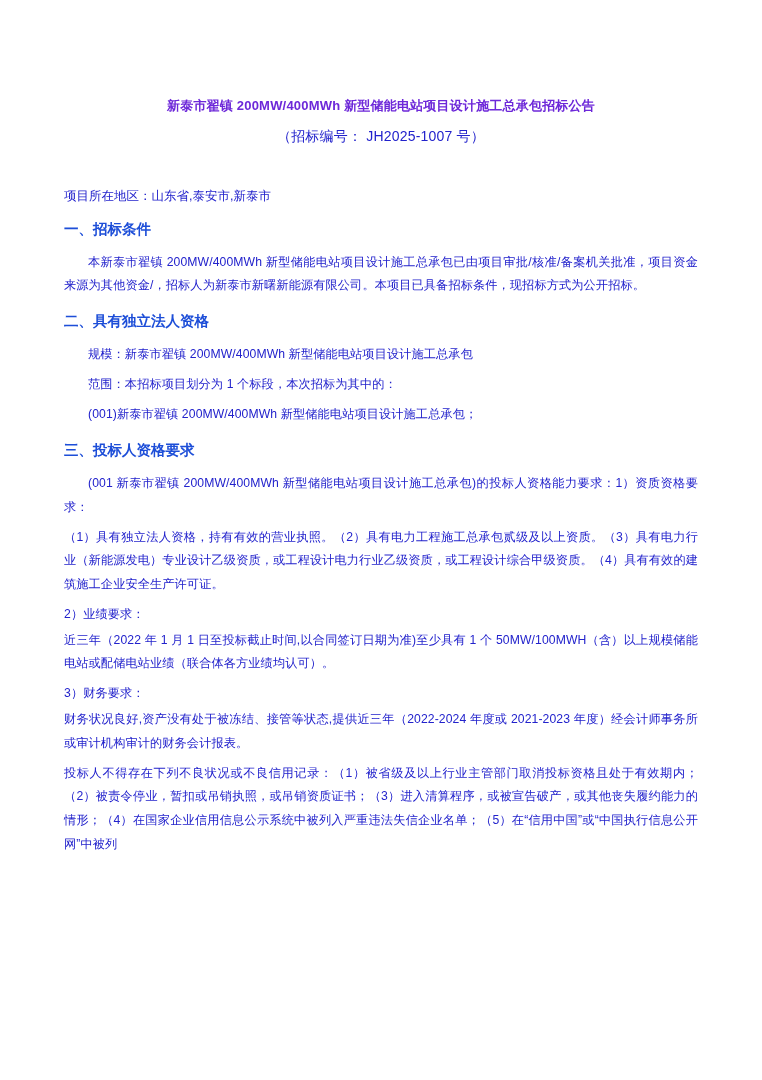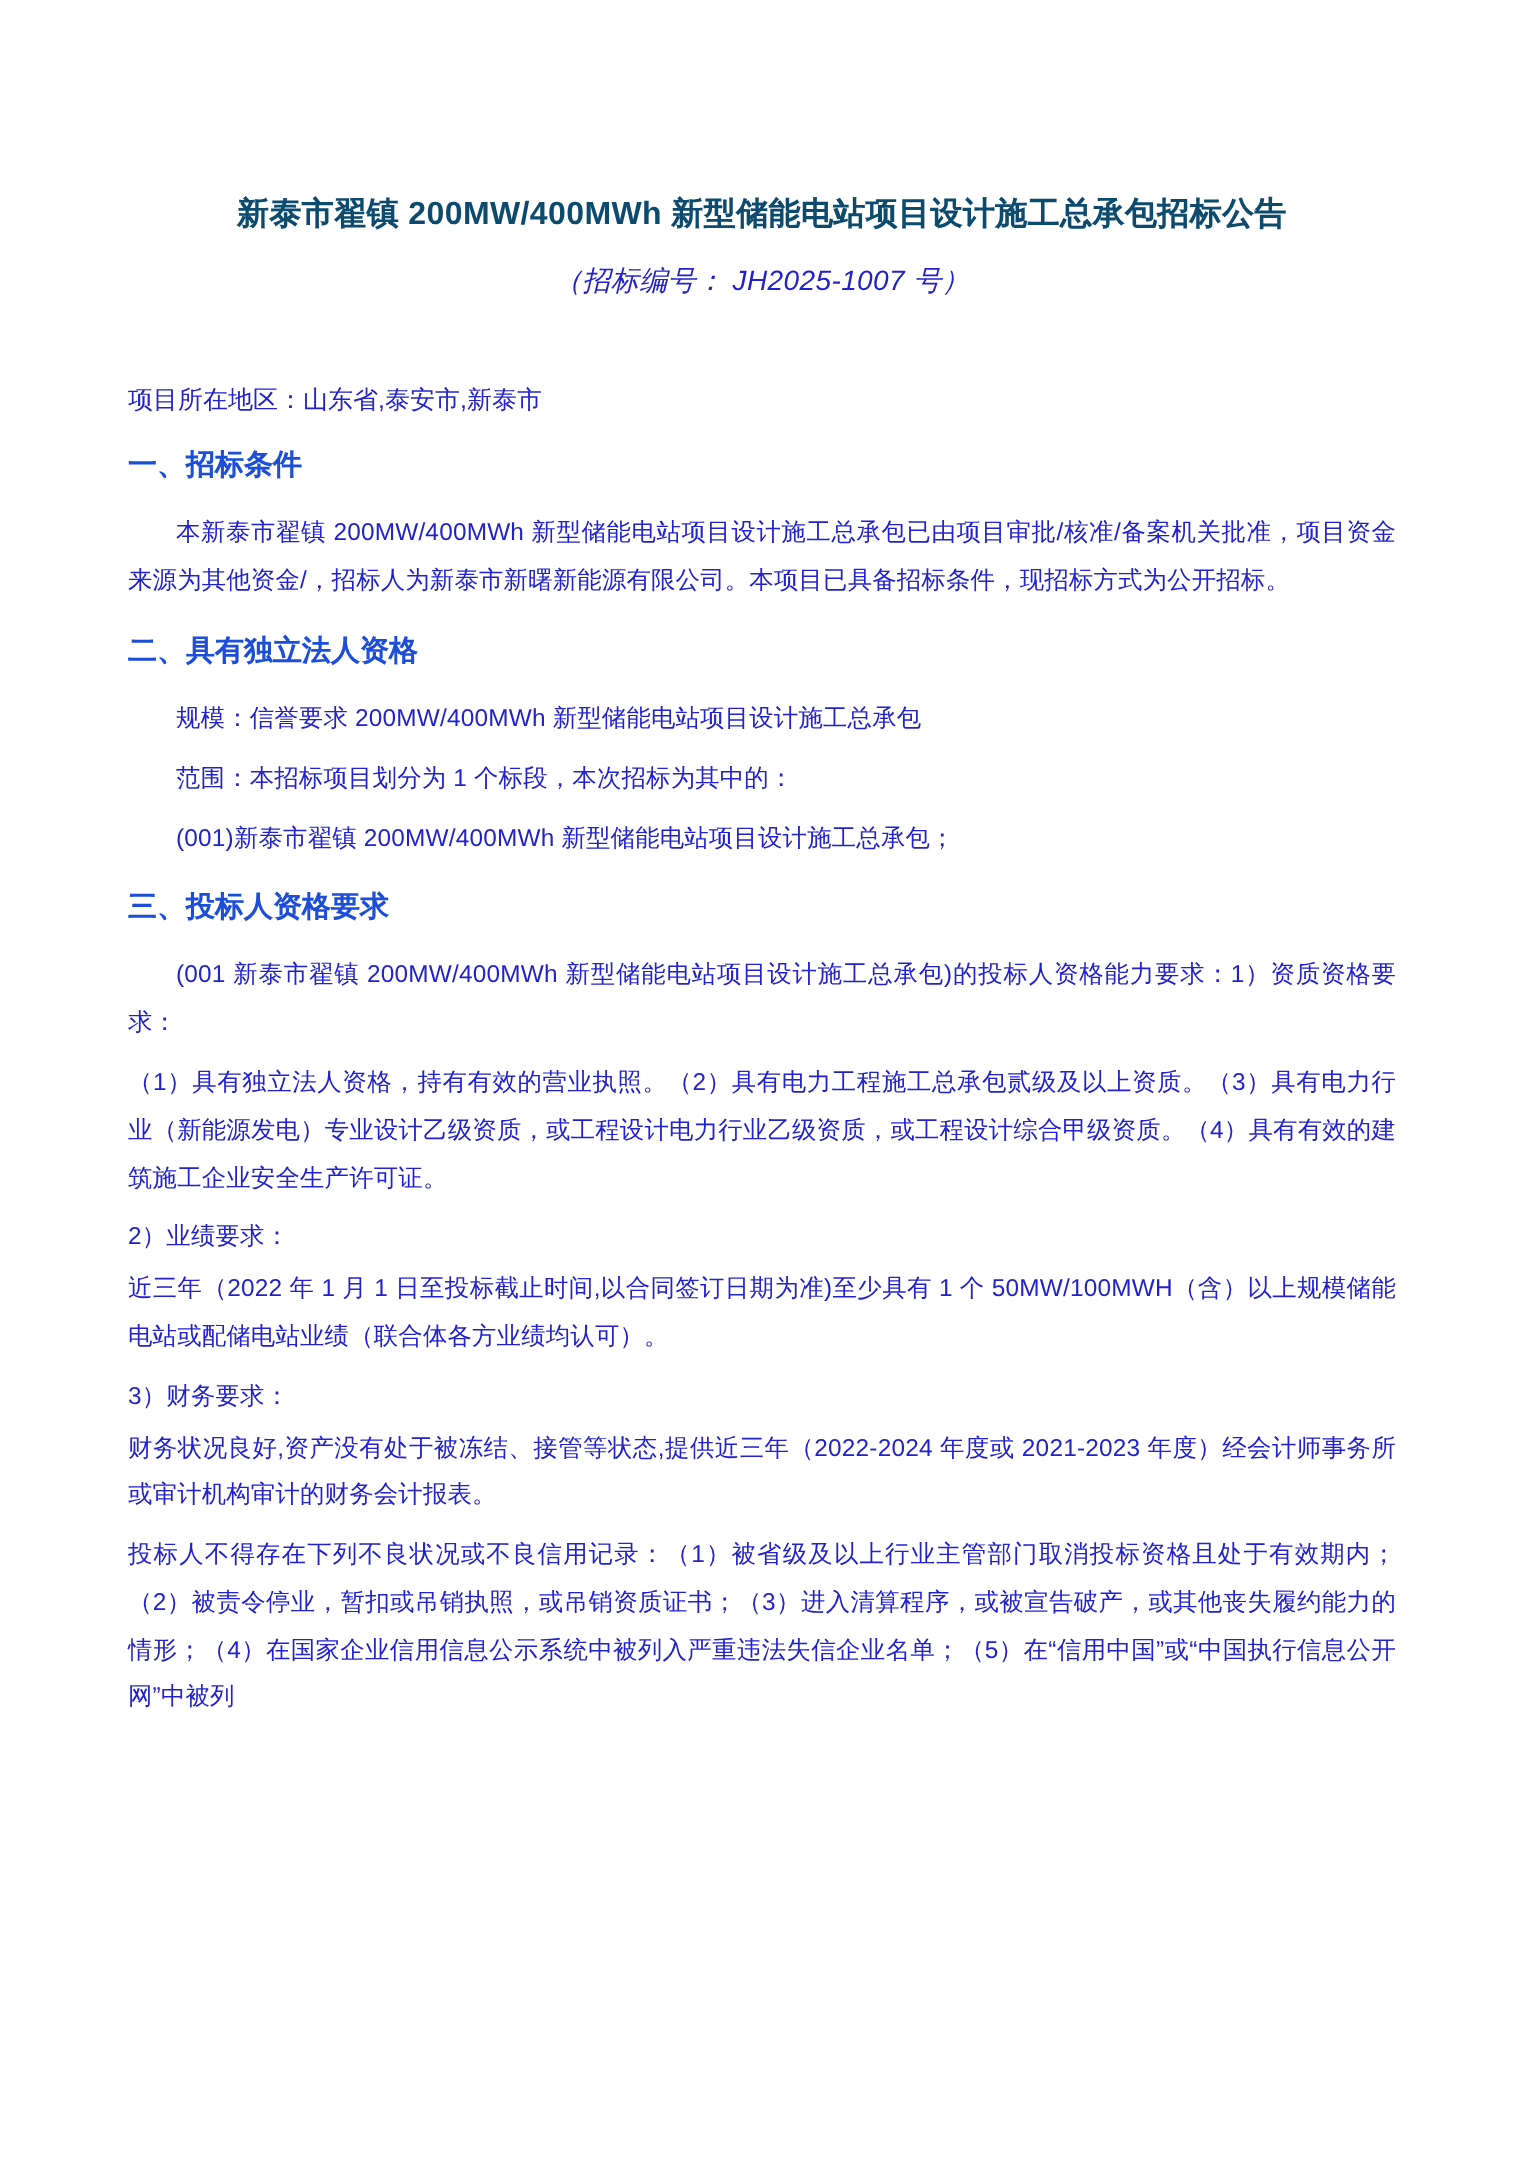--- a/index.html
+++ b/index.html
@@ -20,34 +20,33 @@
   .inner {
     position: absolute;
     left: 0;
     top: 0;
     width: 762px;
     padding: 96px 64px 0 64px;
     box-sizing: border-box;
   }
   .doc-title {
     text-align: center;
-    color: #0c4a6e;
-    font-size: 16px;
+    color: #6d28d9;
+    font-size: 13px;
     font-weight: bold;
     letter-spacing: 0.2px;
     line-height: 1.5;
     margin: 0 0 12px 0;
   }
   .doc-subtitle {
     text-align: center;
     color: #2222cc;
     font-size: 14px;
     letter-spacing: 0.2px;
     margin: 0 0 40px 0;
-    font-style: italic;
   }
   .meta-line {
     color: #2222cc;
     font-size: 12.5px;
     margin: 0 0 4px 0;
     line-height: 1.6;
   }
   .sec-head {
     color: #1d4ed8;
     font-size: 14.5px;
@@ -81,21 +80,21 @@
 
     <h1 class="doc-title">新泰市翟镇 200MW/400MWh 新型储能电站项目设计施工总承包招标公告</h1>
     <div class="doc-subtitle">（招标编号： JH2025-1007 号）</div>
 
     <div class="meta-line">项目所在地区：山东省,泰安市,新泰市</div>
 
     <h2 class="sec-head">一、招标条件</h2>
     <p class="para indent block-gap">本新泰市翟镇 200MW/400MWh 新型储能电站项目设计施工总承包已由项目审批/核准/备案机关批准，项目资金来源为其他资金/，招标人为新泰市新曙新能源有限公司。本项目已具备招标条件，现招标方式为公开招标。</p>
 
     <h2 class="sec-head">二、具有独立法人资格</h2>
-    <p class="para indent">规模：信誉要求 200MW/400MWh 新型储能电站项目设计施工总承包</p>
+    <p class="para indent">规模：新泰市翟镇 200MW/400MWh 新型储能电站项目设计施工总承包</p>
     <p class="para indent">范围：本招标项目划分为 1 个标段，本次招标为其中的：</p>
     <p class="para indent block-gap">(001)新泰市翟镇 200MW/400MWh 新型储能电站项目设计施工总承包；</p>
 
     <h2 class="sec-head">三、投标人资格要求</h2>
     <p class="para indent">(001 新泰市翟镇 200MW/400MWh 新型储能电站项目设计施工总承包)的投标人资格能力要求：1）资质资格要求：</p>
     <p class="para">（1）具有独立法人资格，持有有效的营业执照。（2）具有电力工程施工总承包贰级及以上资质。（3）具有电力行业（新能源发电）专业设计乙级资质，或工程设计电力行业乙级资质，或工程设计综合甲级资质。（4）具有有效的建筑施工企业安全生产许可证。</p>
     <p class="para tight">2）业绩要求：</p>
     <p class="para">近三年（2022 年 1 月 1 日至投标截止时间,以合同签订日期为准)至少具有 1 个 50MW/100MWH（含）以上规模储能电站或配储电站业绩（联合体各方业绩均认可）。</p>
     <p class="para tight">3）财务要求：</p>
     <p class="para">财务状况良好,资产没有处于被冻结、接管等状态,提供近三年（2022-2024 年度或 2021-2023 年度）经会计师事务所或审计机构审计的财务会计报表。</p>

